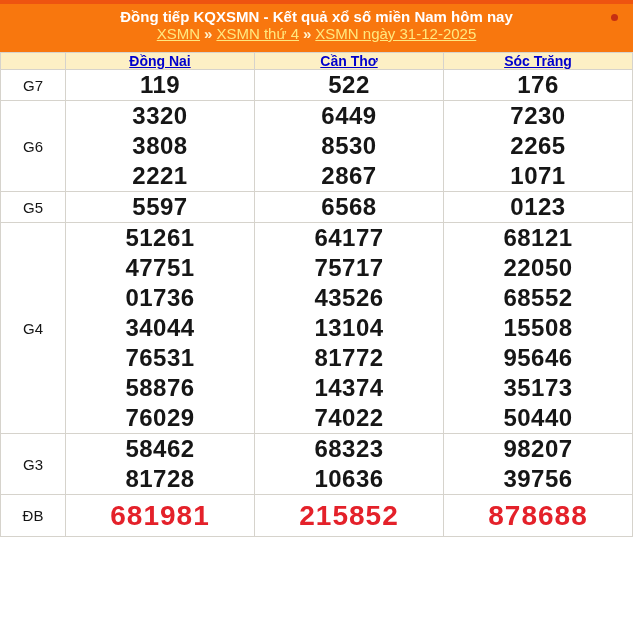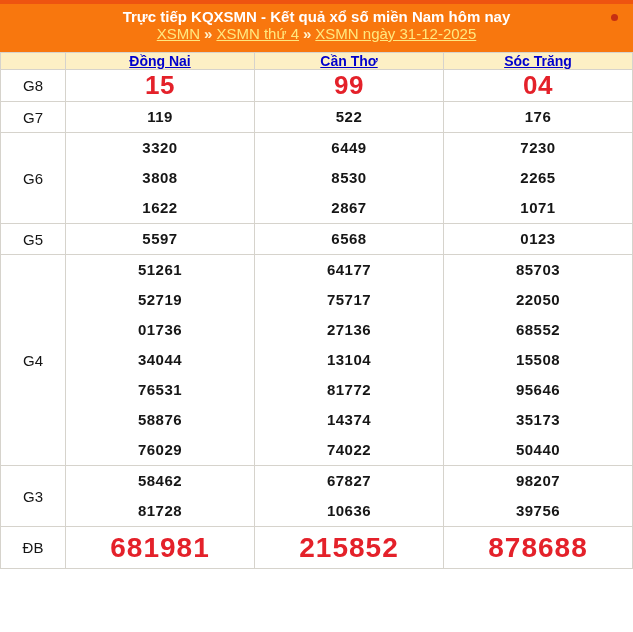--- a/index.html
+++ b/index.html
@@ -23,84 +23,72 @@
   .breadcrumb a{color:#ffe87f;text-decoration:underline;cursor:pointer;}
   .breadcrumb .sep{color:#fff3d0;margin:0 4px;font-weight:bold;}
   .live-dot{position:absolute;top:14px;left:611px;width:7px;height:7px;
     border-radius:50%;background:#c62f12;}
   table{width:633px;border-collapse:collapse;table-layout:fixed;}
   th,td{border:1px solid var(--border);text-align:center;vertical-align:middle;padding:0;}
   col.c-label{width:65px;}
   thead th{background:var(--cream);height:14px;font-size:14px;}
   thead th a{color:var(--link-blue);font-weight:bold;text-decoration:underline;cursor:pointer;}
   td.lbl{font-size:15px;font-weight:normal;color:var(--ink);background:#fff;}
-  .val{height:30px;line-height:30px;font-weight:bold;font-size:15px;color:var(--ink);
+  .val{height:30px;line-height:30px;font-weight:bold;font-size:24px;color:var(--ink);
     letter-spacing:0.5px;}
   tr.style-red-large td.lbl{height:31px;}
   tr.style-red-large .val{height:31px;line-height:31px;color:var(--red);font-size:26px;}
   tr.style-red-xl td.lbl{height:41px;}
   tr.style-red-xl .val{height:41px;line-height:41px;color:var(--red);font-size:28px;
     letter-spacing:1px;}
 </style>
 </head>
 <body>
 
 <div class="header">
   <div class="topstrip"></div>
-  <div class="title">Trực tiếp KQXSMN - Kết quả xổ số miền Nam hôm nay</div>
+  <div class="title">Đồng tiếp KQXSMN - Kết quả xổ số miền Nam hôm nay</div>
   <div class="breadcrumb" id="breadcrumb"><a>XSMN</a><span class="sep">»</span><a>XSMN thứ 4</a><span class="sep">»</span><a>XSMN ngày 31-12-2025</a></div>
   <div class="live-dot"></div>
 </div>
 
 <table>
   <colgroup>
     <col class="c-label">
       <col>
       <col>
       <col>
   </colgroup>
   <thead>
     <tr id="thead-row">
       <th class="lbl"></th>
     <th><a>Đồng Nai</a></th>
         <th><a>Cần Thơ</a></th>
         <th><a>Sóc Trăng</a></th>
       </tr>
   </thead>
   <tbody id="tbody">
-      <tr class="style-red-large row-g8">
-        <td class="lbl">G8</td>
-        <td>
-          <div class="val">15</div>
-        </td>
-        <td>
-          <div class="val">99</div>
-        </td>
-        <td>
-          <div class="val">04</div>
-        </td>
-      </tr>
       <tr class="style-normal row-g7">
         <td class="lbl">G7</td>
         <td>
           <div class="val">119</div>
         </td>
         <td>
           <div class="val">522</div>
         </td>
         <td>
           <div class="val">176</div>
         </td>
       </tr>
       <tr class="style-normal row-g6">
         <td class="lbl">G6</td>
         <td>
           <div class="val">3320</div>
           <div class="val">3808</div>
-          <div class="val">1622</div>
+          <div class="val">2221</div>
         </td>
         <td>
           <div class="val">6449</div>
           <div class="val">8530</div>
           <div class="val">2867</div>
         </td>
         <td>
           <div class="val">7230</div>
           <div class="val">2265</div>
           <div class="val">1071</div>
@@ -115,54 +103,54 @@
           <div class="val">6568</div>
         </td>
         <td>
           <div class="val">0123</div>
         </td>
       </tr>
       <tr class="style-normal row-g4">
         <td class="lbl">G4</td>
         <td>
           <div class="val">51261</div>
-          <div class="val">52719</div>
+          <div class="val">47751</div>
           <div class="val">01736</div>
           <div class="val">34044</div>
           <div class="val">76531</div>
           <div class="val">58876</div>
           <div class="val">76029</div>
         </td>
         <td>
           <div class="val">64177</div>
           <div class="val">75717</div>
-          <div class="val">27136</div>
+          <div class="val">43526</div>
           <div class="val">13104</div>
           <div class="val">81772</div>
           <div class="val">14374</div>
           <div class="val">74022</div>
         </td>
         <td>
-          <div class="val">85703</div>
+          <div class="val">68121</div>
           <div class="val">22050</div>
           <div class="val">68552</div>
           <div class="val">15508</div>
           <div class="val">95646</div>
           <div class="val">35173</div>
           <div class="val">50440</div>
         </td>
       </tr>
       <tr class="style-normal row-g3">
         <td class="lbl">G3</td>
         <td>
           <div class="val">58462</div>
           <div class="val">81728</div>
         </td>
         <td>
-          <div class="val">67827</div>
+          <div class="val">68323</div>
           <div class="val">10636</div>
         </td>
         <td>
           <div class="val">98207</div>
           <div class="val">39756</div>
         </td>
       </tr>
       <tr class="style-red-xl row-db">
         <td class="lbl">ĐB</td>
         <td>

